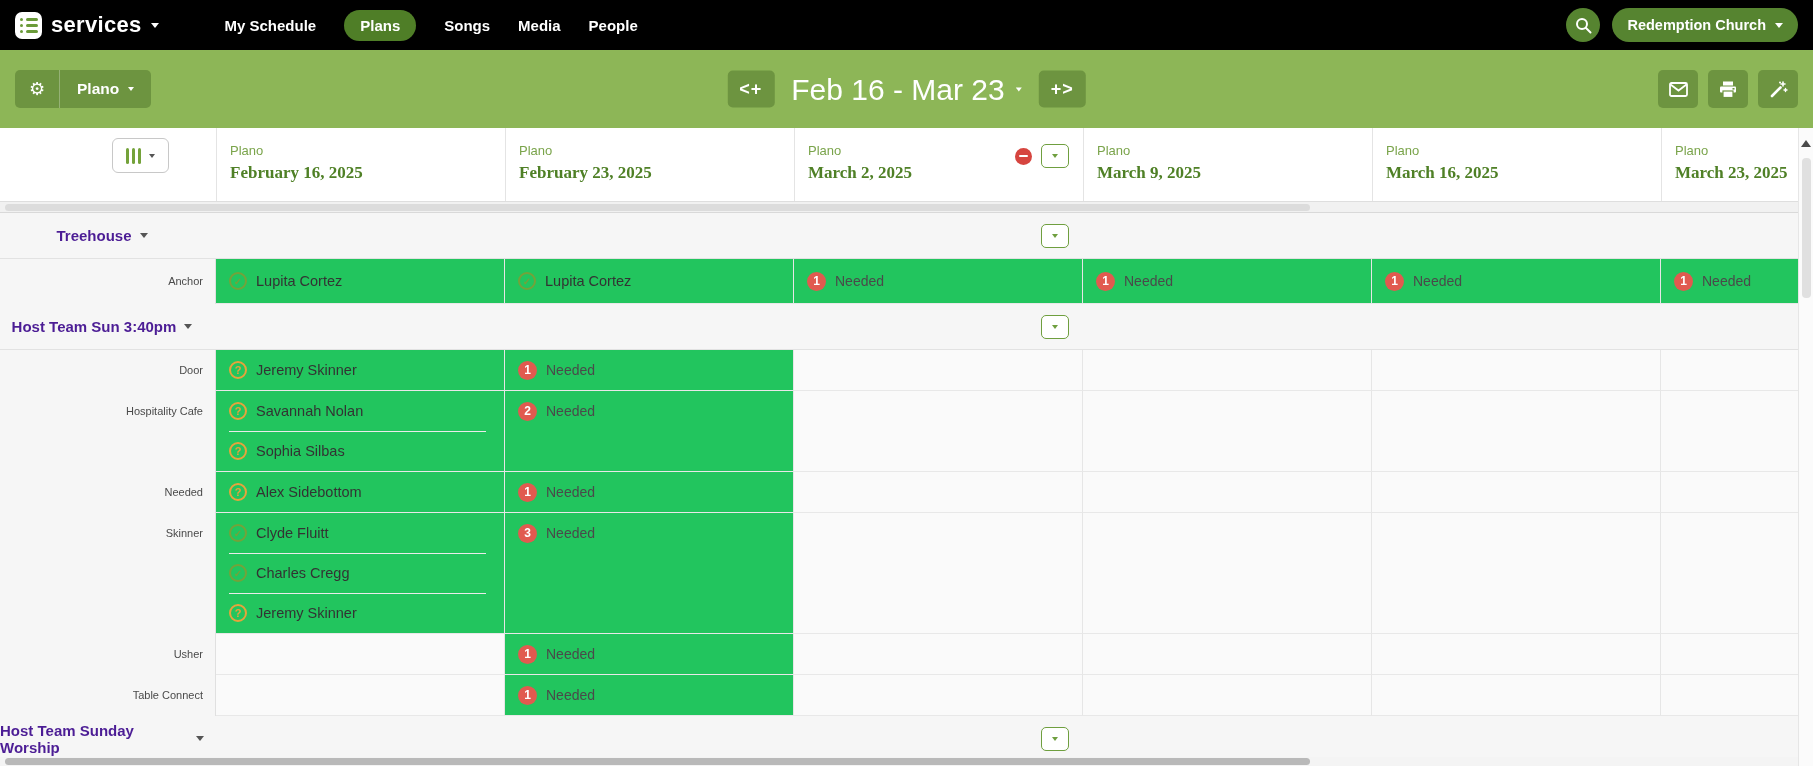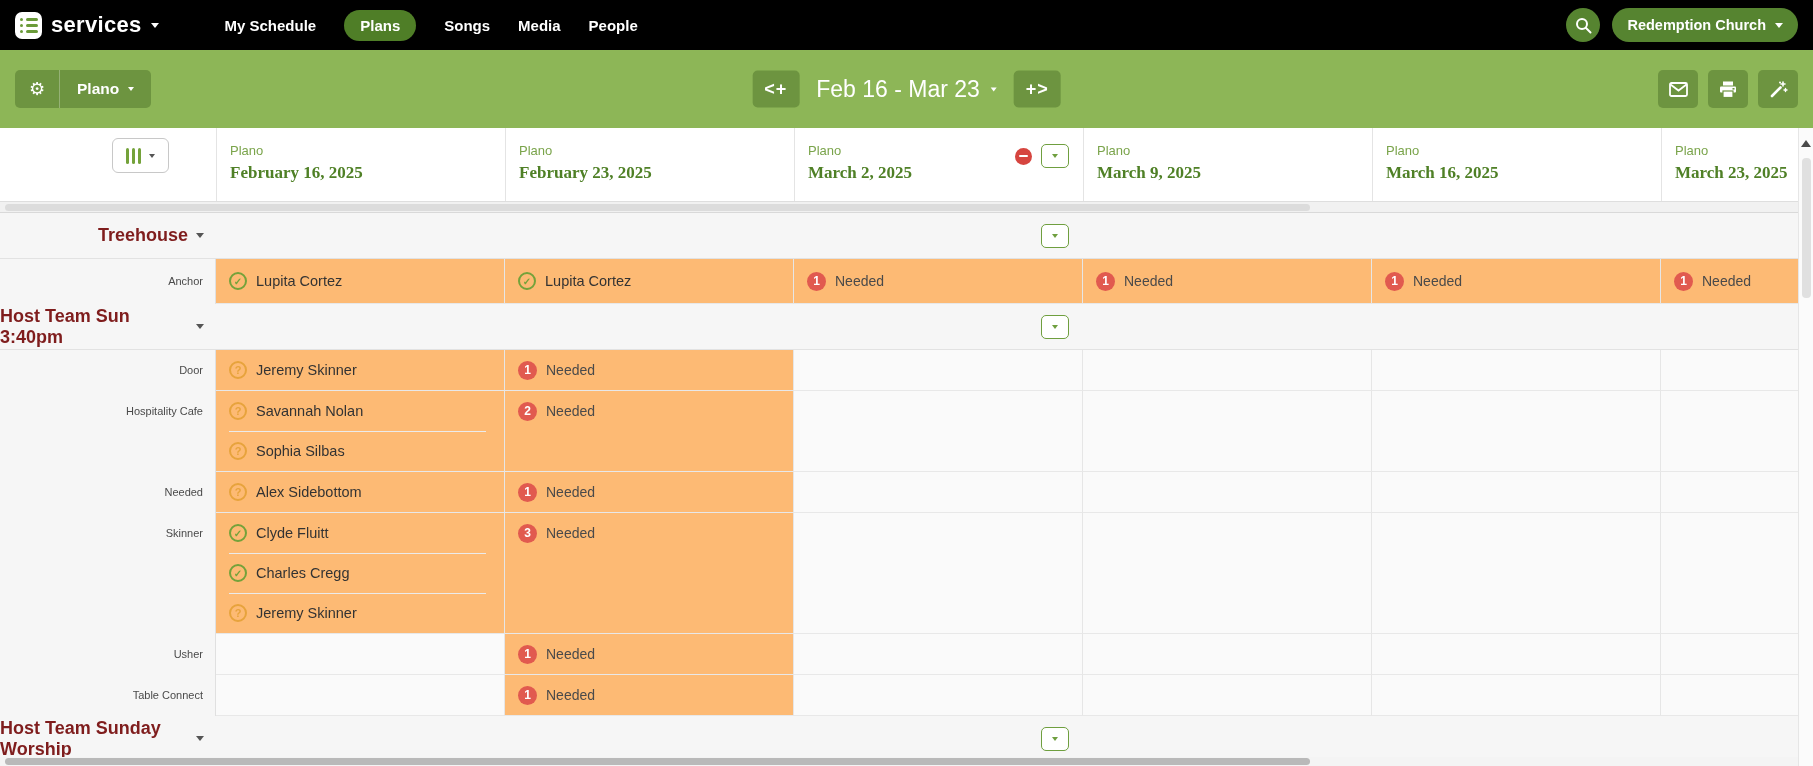--- a/index.html
+++ b/index.html
@@ -29,21 +29,21 @@
 
   
   .toolbar { height:78px; background:#8db657; position:relative; display:flex; align-items:center; padding:0 15px; }
   .split-btn { display:flex; height:38px; border-radius:5px; overflow:hidden; cursor:pointer; }
   .split-seg { background:#6d9440; display:flex; align-items:center; justify-content:center; }
   .seg-gear { width:44px; }
   .gear-glyph { color:#fff; font-size:18px; font-family:"DejaVu Sans", sans-serif; line-height:1; }
   .seg-plan { padding:0 17px; gap:9px; border-left:1px solid rgba(255,255,255,.28); color:#fff; font-size:15.5px; font-weight:700; }
   .center-group { position:absolute; left:50%; top:50%; transform:translate(-50%,-50%); display:flex; align-items:center; gap:17px; }
   .step-btn { height:37px; min-width:47px; background:#6d9440; color:#fff; border-radius:5px; font-size:18px; font-weight:600; display:flex; align-items:center; justify-content:center; cursor:pointer; padding:0 10px; letter-spacing:1px; }
-  .date-label { color:#fff; font-size:23px; display:flex; align-items:center; gap:11px; cursor:pointer; white-space:nowrap; }
+  .date-label { color:#fff; font-size:30px; display:flex; align-items:center; gap:11px; cursor:pointer; white-space:nowrap; }
   .tool-icons { margin-left:auto; display:flex; gap:10px; }
   .tool-btn { width:40px; height:38px; background:#6d9440; border-radius:5px; display:flex; align-items:center; justify-content:center; cursor:pointer; }
 
   
   .matrix { position:relative; height:638px; background:#fff; overflow:hidden; }
   .mrow { display:flex; width:1950px; }
 
   
   .header-row { height:73px; }
   .header-gutter { width:216px; flex:none; display:flex; justify-content:flex-end; padding:10px 47px 0 0; }
@@ -57,28 +57,28 @@
   .remove-badge { width:17px; height:17px; border-radius:50%; background:#d6453f; position:relative; cursor:pointer; }
   .remove-badge::after { content:""; position:absolute; left:4px; top:7.5px; width:9px; height:2px; background:#fff; border-radius:1px; }
   .dd-btn { width:28px; height:24px; background:#fff; border:1.5px solid #6f9f3f; border-radius:5px; display:flex; align-items:center; justify-content:center; cursor:pointer; }
 
   
   .hscroll-top { height:12px; width:1813px; background:#f1f1f1; border-top:1px solid #dedede; border-bottom:1px solid #d9d9d9; position:relative; }
   .hthumb-top { position:absolute; top:2px; left:5px; width:1305px; height:7px; background:#dcdcdc; border-radius:4px; }
 
   
   .grp-row { height:46px; background:#f6f6f6; border-bottom:1px solid #e2e2e2; display:flex; align-items:center; position:relative; width:1950px; }
-  .grp-label { width:216px; flex:none; display:flex; justify-content:flex-end; align-items:center; gap:8px; padding-right:12px; font-weight:700; font-size:18px; color:#7f1d1d; cursor:pointer; }
+  .grp-label { width:216px; flex:none; display:flex; justify-content:center; align-items:center; gap:8px; padding-right:12px; font-weight:700; font-size:15px; color:#4c1d95; cursor:pointer; }
   .grp-dd { position:absolute; left:1041px; top:50%; transform:translateY(-50%); }
 
   
   .row-gutter { width:216px; flex:none; background:#f6f6f6; border-right:1px solid #e0e0e0; }
   .row-gutter .pos-label { display:block; text-align:right; padding-right:12px; font-size:11px; color:#4a4a4a; line-height:40px; }
   .h44 .row-gutter .pos-label { line-height:44px; }
-  .cell { width:289px; flex:none; border-right:1px solid #e6e6e6; border-bottom:1px solid #e8e8e8; background:#fdba74; }
+  .cell { width:289px; flex:none; border-right:1px solid #e6e6e6; border-bottom:1px solid #e8e8e8; background:#22c55e; }
   .cell.empty { background:#fafafa; }
   .p-line { height:40px; display:flex; align-items:center; gap:9px; padding-left:13px; position:relative; }
   .h44 .p-line, .h44 .n-line { height:44px; }
   .p-line + .p-line::before { content:""; position:absolute; left:13px; right:18px; top:0; height:1px; background:#ebebeb; }
   .status { width:18px; height:18px; border-radius:50%; flex:none; display:flex; align-items:center; justify-content:center; }
   .status.confirmed { border:2px solid #74a23a; }
   .status.confirmed::after { content:"\2713"; color:#74a23a; font-size:10px; font-weight:700; }
   .status.pending { border:2px solid #e7a33c; }
   .status.pending::after { content:"?"; color:#e7a33c; font-size:11px; font-weight:700; }
   .p-name { font-size:14.5px; color:#333; cursor:pointer; }

